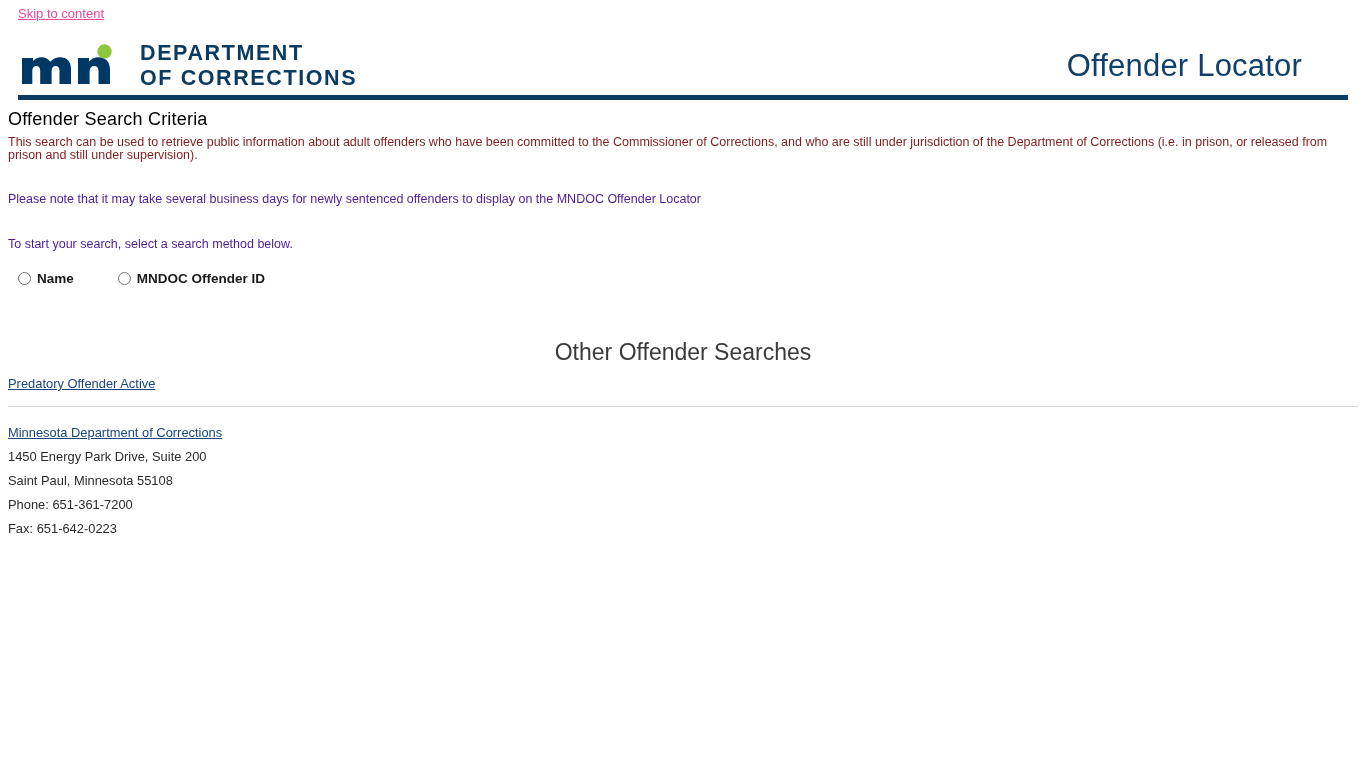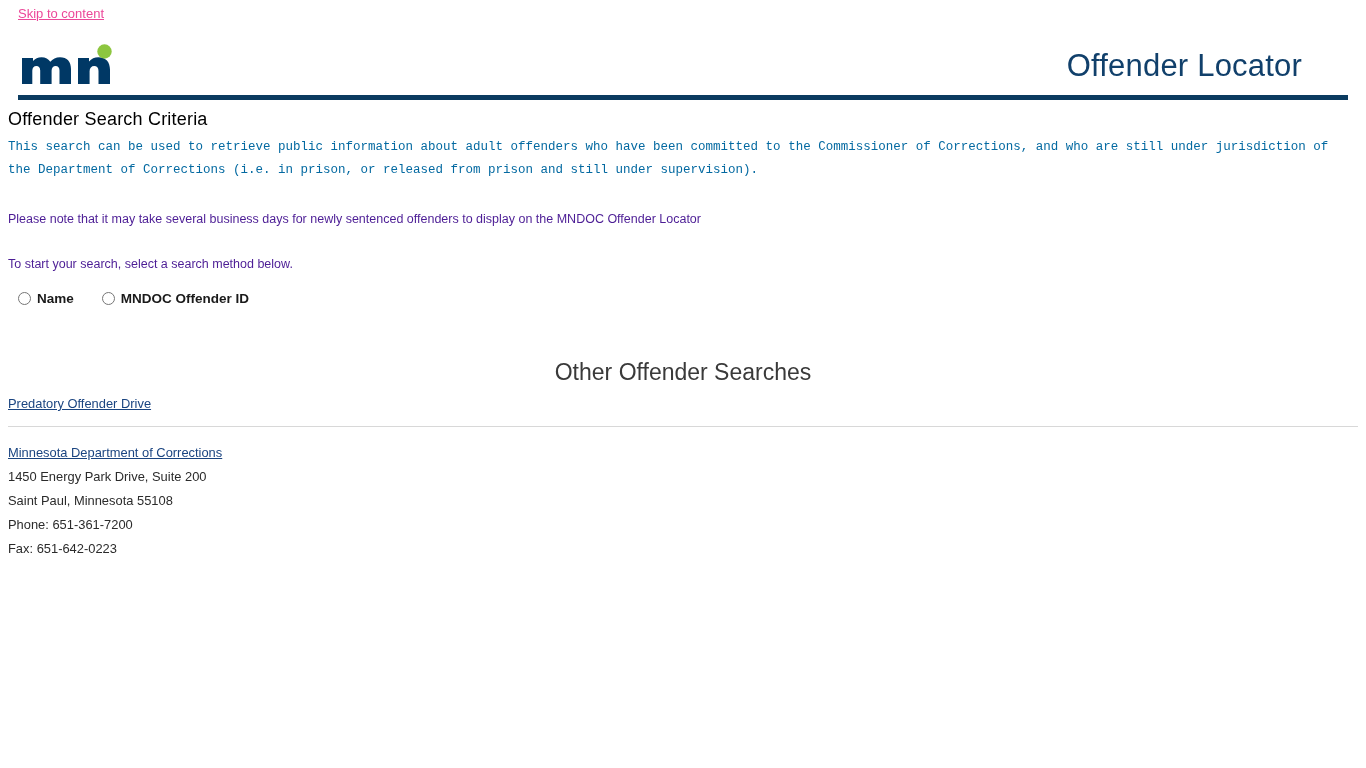--- a/index.html
+++ b/index.html
@@ -67,37 +67,36 @@
   }
   h1.page-title {
     font-size: 18px;
     font-weight: normal;
     color: #000000;
     margin: 9px 0 6px 0;
     letter-spacing: 0.2px;
   }
   p.intro {
     font-size: 12.5px;
-    line-height: 23px;
+    line-height: 13px;
     margin: 0 0 0 0;
-    color: #0369a1;
+    color: #7f1d1d;
     max-width: 1325px;
-    font-family: Liberation Mono, monospace;
   }
   p.note, p.start {
     font-size: 12.5px;
     line-height: 15px;
     margin: 30px 0 0 0;
     color: #4c1d95;
   }
   .radio-row {
     margin: 19px 0 0 0;
     display: flex;
     align-items: flex-end;
-    gap: 0;
+    gap: 16px;
     font-size: 13px;
   }
   .radio-opt {
     display: flex;
     align-items: center;
     gap: 6px;
     margin-right: 18px;
   }
   .radio-opt input[type="radio"] {
     width: 13px;
@@ -140,20 +139,24 @@
 
 <div class="header">
   <div class="brand">
     <span>
       <svg class="logo-svg" width="108" height="44" viewBox="0 0 108 44" xmlns="http://www.w3.org/2000/svg">
         <path d="M4 40 L4 14 L15 14 L15 17 C17 14.5 20 13.2 23.5 13.2 C27.5 13.2 30.6 14.9 32.3 17.8 C34.6 14.9 38 13.2 42 13.2 C49 13.2 53 17.6 53 25 L53 40 L41.5 40 L41.5 26.5 C41.5 23.6 40.1 22 37.7 22 C35.2 22 33.6 23.8 33.6 26.7 L33.6 40 L22.2 40 L22.2 26.5 C22.2 23.6 20.8 22 18.4 22 C15.9 22 14.3 23.8 14.3 26.7 L14.3 40 Z" fill="#003865"></path>
         <path d="M60 40 L60 14 L71 14 L71 17.6 C73.3 14.7 76.6 13.2 80.4 13.2 C87.8 13.2 92 17.9 92 25.6 L92 40 L80.5 40 L80.5 27 C80.5 23.8 78.9 22 76.2 22 C73.5 22 71.6 24 71.6 27.2 L71.6 40 Z" fill="#003865"></path>
         <circle cx="86.5" cy="7.5" r="7.2" fill="#8dc63f"></circle>
       </svg>
     </span>
+    <span class="dept-text">
+      <span class="line1">DEPARTMENT</span>
+      <span class="line2">OF CORRECTIONS</span>
+    </span>
   </div>
   <div class="app-title">Offender Locator</div>
 </div>
 <div class="header-rule"></div>
 
 <div class="content">
   <h1 class="page-title">Offender Search Criteria</h1>
   <p class="intro">This search can be used to retrieve public information about adult offenders who have been committed to the Commissioner of Corrections, and who are still under jurisdiction of the Department of Corrections (i.e. in prison, or released from prison and still under supervision).</p>
   <p class="note">Please note that it may take several business days for newly sentenced offenders to display on the MNDOC Offender Locator</p>
   <p class="start">To start your search, select a search method below.</p>
@@ -164,21 +167,21 @@
       <label for="rb-name">Name</label>
     </span>
     <span class="radio-opt">
       <input type="radio" name="searchmethod" id="rb-id" style="">
       <label for="rb-id">MNDOC Offender ID</label>
     </span>
   </div>
 
   <h2 class="section-title">Other Offender Searches</h2>
   <div class="link-list">
-    <a href="#">Predatory Offender Drive</a>
+    <a href="#">Predatory Offender Active</a>
   </div>
 
   <div class="divider"></div>
 
   <div class="footer-block">
     <div><a href="#">Minnesota Department of Corrections</a></div>
     <div>1450 Energy Park Drive, Suite 200</div>
     <div>Saint Paul, Minnesota 55108</div>
     <div>Phone: 651-361-7200</div>
     <div>Fax: 651-642-0223</div>

